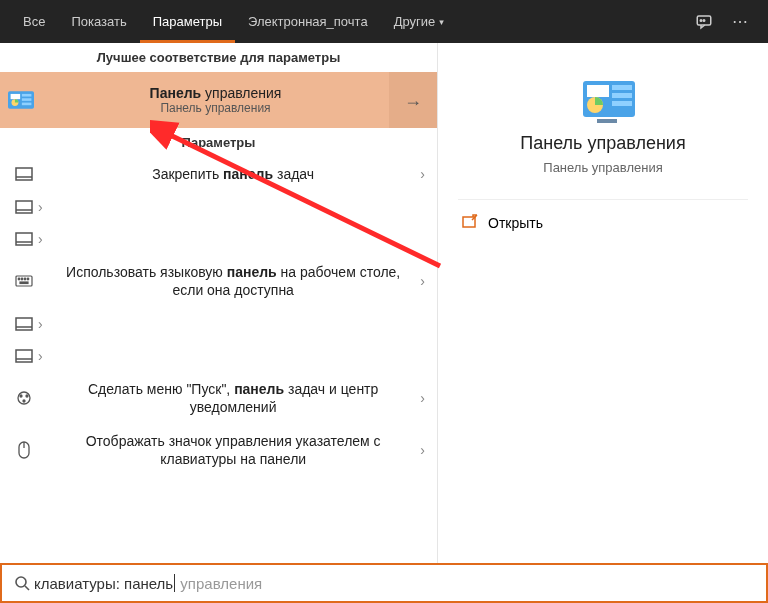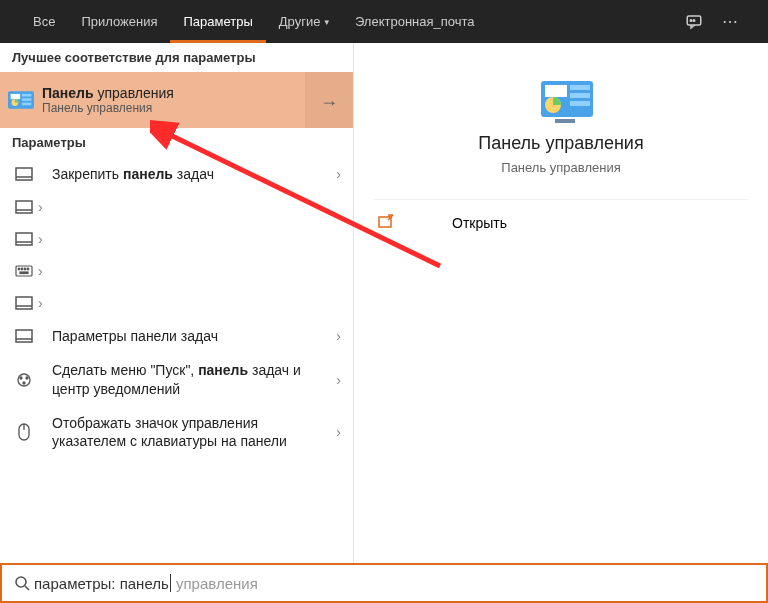--- a/index.html
+++ b/index.html
@@ -1,27 +1,27 @@
 <!DOCTYPE html>
 <html><head>
 <meta charset="utf-8">
 <style>
   * { box-sizing: border-box; margin: 0; padding: 0; font-family: "Segoe UI", Arial, sans-serif; }
   body { width: 768px; height: 603px; background: #fff; overflow: hidden; position: relative; }
 
-  .topbar { height: 43px; background: #242424; display: flex; align-items: center; padding: 0 20px; color: #ccc; font-size: 13px; }
+  .topbar { height: 43px; background: #242424; display: flex; align-items: center; padding: 0 10px; color: #ccc; font-size: 13px; }
   .tab { padding: 0 13px; height: 43px; display: flex; align-items: center; cursor: pointer; position: relative; }
   .tab.active { color: #fff; }
   .tab.active::after { content:""; position:absolute; left:0; right:0; bottom:0; height:3px; background:#e06a1b; }
   .tab .chev { margin-left:4px; font-size:9px; }
   .topbar-spacer { flex:1; }
   .feedback, .ellipsis { width:36px; height:43px; display:flex; align-items:center; justify-content:center; color:#ccc; font-size:16px; cursor:pointer; }
 
   .main { display:flex; height: calc(603px - 43px - 40px); }
-  .left { width: 354px; border-right:1px solid #e5e5e5; overflow:hidden; background:#fff; }
+  .left { width: 438px; border-right:1px solid #e5e5e5; overflow:hidden; background:#fff;text-align:center; }
   .right { flex:1; background:#fff; }
 
   .section-header { padding: 7px 12px; font-size: 13px; color:#333; font-weight:600; }
   .best-match { display:flex; align-items:center; background:#efb793; height:56px; position:relative; }
   .best-match .iconwrap { width:42px; display:flex; align-items:center; justify-content:center; }
   .best-match .txt { flex:1; }
   .best-match .title { font-size:14px; color:#222; }
   .best-match .title .bold { font-weight:700; }
   .best-match .sub { font-size:12px; color:#555; }
   .best-match .arrowbox { width:48px; height:56px; background:#e5ad89; display:flex; align-items:center; justify-content:center; color:#555; font-size:18px; }
@@ -30,50 +30,50 @@
   .result .ricon { width:28px; flex:0 0 28px; display:flex; align-items:center; justify-content:center; color:#555; font-size:15px; }
   .result .rtxt { flex:1; padding-right:6px; line-height:1.3; margin-left:14px; }
   .result .rtxt .bold { font-weight:700; }
   .result .rarrow { color:#888; font-size:14px; }
 
   .preview { padding-top:32px; display:flex; flex-direction:column; align-items:center; }
   .cp-icon { width:56px; height:42px; position:relative; margin-bottom:16px; }
   .preview h2 { font-size:18px; font-weight:400; color:#222; margin-bottom:6px; }
   .preview .psub { font-size:13px; color:#666; margin-bottom:24px; }
   .rt-divider { height:1px; background:#eee; margin:0 20px; }
-  .action-row { display:flex; align-items:center; padding:14px 24px; font-size:14px; cursor:pointer;gap:48px; }
+  .action-row { display:flex; align-items:center; padding:14px 24px; font-size:14px; cursor:pointer; }
   .action-row .aicon { width:26px; color:#e06a1b; font-size:14px; }
 
   .searchbar { position:absolute; left:0; right:0; bottom:0; height:40px; border:2px solid #e06a1b; border-top-width:2px; background:#fff; display:flex; align-items:center; padding:0 8px; }
   .searchbar .sicon { width:24px; color:#555; font-size:15px; display:flex; justify-content:center; }
   .searchbar .stext { font-size:15px; color:#333; position:relative; }
   .searchbar .cursor { display:inline-block; width:1px; height:18px; background:#333; vertical-align:-3px; margin:0 1px; }
   .searchbar .ghost { color:#999; }
 
   .arrow-annot { position:absolute; left:150px; top:118px; pointer-events:none; z-index:50; }
 </style>
 </head>
 <body>
 
 <div class="topbar">
   <div class="tab">
       <span>Все</span>
     </div>
   <div class="tab">
-      <span>Приложения</span>
+      <span>Показать</span>
     </div>
   <div class="tab active">
       <span>Параметры</span>
     </div>
   <div class="tab">
+      <span>Электронная_почта</span>
+    </div>
+  <div class="tab">
       <span>Другие</span>
       <span class="chev">▾</span>
-    </div>
-  <div class="tab">
-      <span>Электронная_почта</span>
     </div>
   <div class="topbar-spacer"></div>
   <div class="feedback">
     <svg width="18" height="18" viewBox="0 0 24 24" fill="none" stroke="#ccc" stroke-width="2">
         <rect x="3" y="4" width="18" height="12" rx="2"></rect>
         <circle cx="8" cy="10" r="1" fill="#ccc"></circle>
         <circle cx="12" cy="10" r="1" fill="#ccc"></circle>
         <path d="M8 16 L8 20 L13 16"></path>
       </svg>
   </div>
@@ -140,39 +140,39 @@
       <div class="ricon">
           <svg width="18" height="12" viewBox="0 0 18 12" fill="none" stroke="#555" stroke-width="1.2">
             <rect x="1" y="1" width="16" height="10" rx="1"></rect>
             <circle cx="4" cy="4" r="0.8" fill="#555"></circle>
             <circle cx="7" cy="4" r="0.8" fill="#555"></circle>
             <circle cx="10" cy="4" r="0.8" fill="#555"></circle>
             <circle cx="13" cy="4" r="0.8" fill="#555"></circle>
             <rect x="5" y="7" width="8" height="1.5" fill="#555"></rect>
           </svg>
         </div>
-      <div class="rarrow">›</div>
-    </div>
-    <div class="result">
-      <div class="ricon">
-          <svg width="18" height="14" viewBox="0 0 18 14" fill="none" stroke="#555" stroke-width="1.5">
-            <rect x="1" y="1" width="16" height="12"></rect>
-            <line x1="1" y1="10" x2="17" y2="10"></line>
-          </svg>
-        </div>
-      <div class="rarrow">›</div>
-    </div>
-    <div class="result">
-      <div class="ricon">
-          <svg width="18" height="14" viewBox="0 0 18 14" fill="none" stroke="#555" stroke-width="1.5">
-            <rect x="1" y="1" width="16" height="12"></rect>
-            <line x1="1" y1="10" x2="17" y2="10"></line>
-          </svg>
-        </div>
-      <div class="rtxt"><span>Параметры панели задач</span><span class="bold"></span><span></span></div>
+      <div class="rtxt"><span>Использовать языковую </span><span class="bold">панель</span><span> на рабочем столе, если она доступна</span></div>
+      <div class="rarrow">›</div>
+    </div>
+    <div class="result">
+      <div class="ricon">
+          <svg width="18" height="14" viewBox="0 0 18 14" fill="none" stroke="#555" stroke-width="1.5">
+            <rect x="1" y="1" width="16" height="12"></rect>
+            <line x1="1" y1="10" x2="17" y2="10"></line>
+          </svg>
+        </div>
+      <div class="rarrow">›</div>
+    </div>
+    <div class="result">
+      <div class="ricon">
+          <svg width="18" height="14" viewBox="0 0 18 14" fill="none" stroke="#555" stroke-width="1.5">
+            <rect x="1" y="1" width="16" height="12"></rect>
+            <line x1="1" y1="10" x2="17" y2="10"></line>
+          </svg>
+        </div>
       <div class="rarrow">›</div>
     </div>
     <div class="result">
       <div class="ricon">
           <svg width="18" height="16" viewBox="0 0 18 16" fill="none" stroke="#555" stroke-width="1.3">
             <circle cx="9" cy="8" r="6"></circle>
             <circle cx="6" cy="6" r="1" fill="#555"></circle>
             <circle cx="12" cy="6" r="1" fill="#555"></circle>
             <circle cx="9" cy="11" r="1" fill="#555"></circle>
           </svg>
@@ -232,15 +232,15 @@
 </svg>
 
 <div class="searchbar">
   <div class="sicon">
     <svg width="16" height="16" viewBox="0 0 16 16" fill="none" stroke="#555" stroke-width="1.6">
         <circle cx="7" cy="7" r="5"></circle>
         <line x1="11" y1="11" x2="15" y2="15"></line>
       </svg>
   </div>
   <div class="stext">
-    <span>параметры: </span><span>панель</span><span class="cursor"></span><span class="ghost"> управления</span>
+    <span>клавиатуры: </span><span>панель</span><span class="cursor"></span><span class="ghost"> управления</span>
   </div>
 </div>
 
 </body></html>

